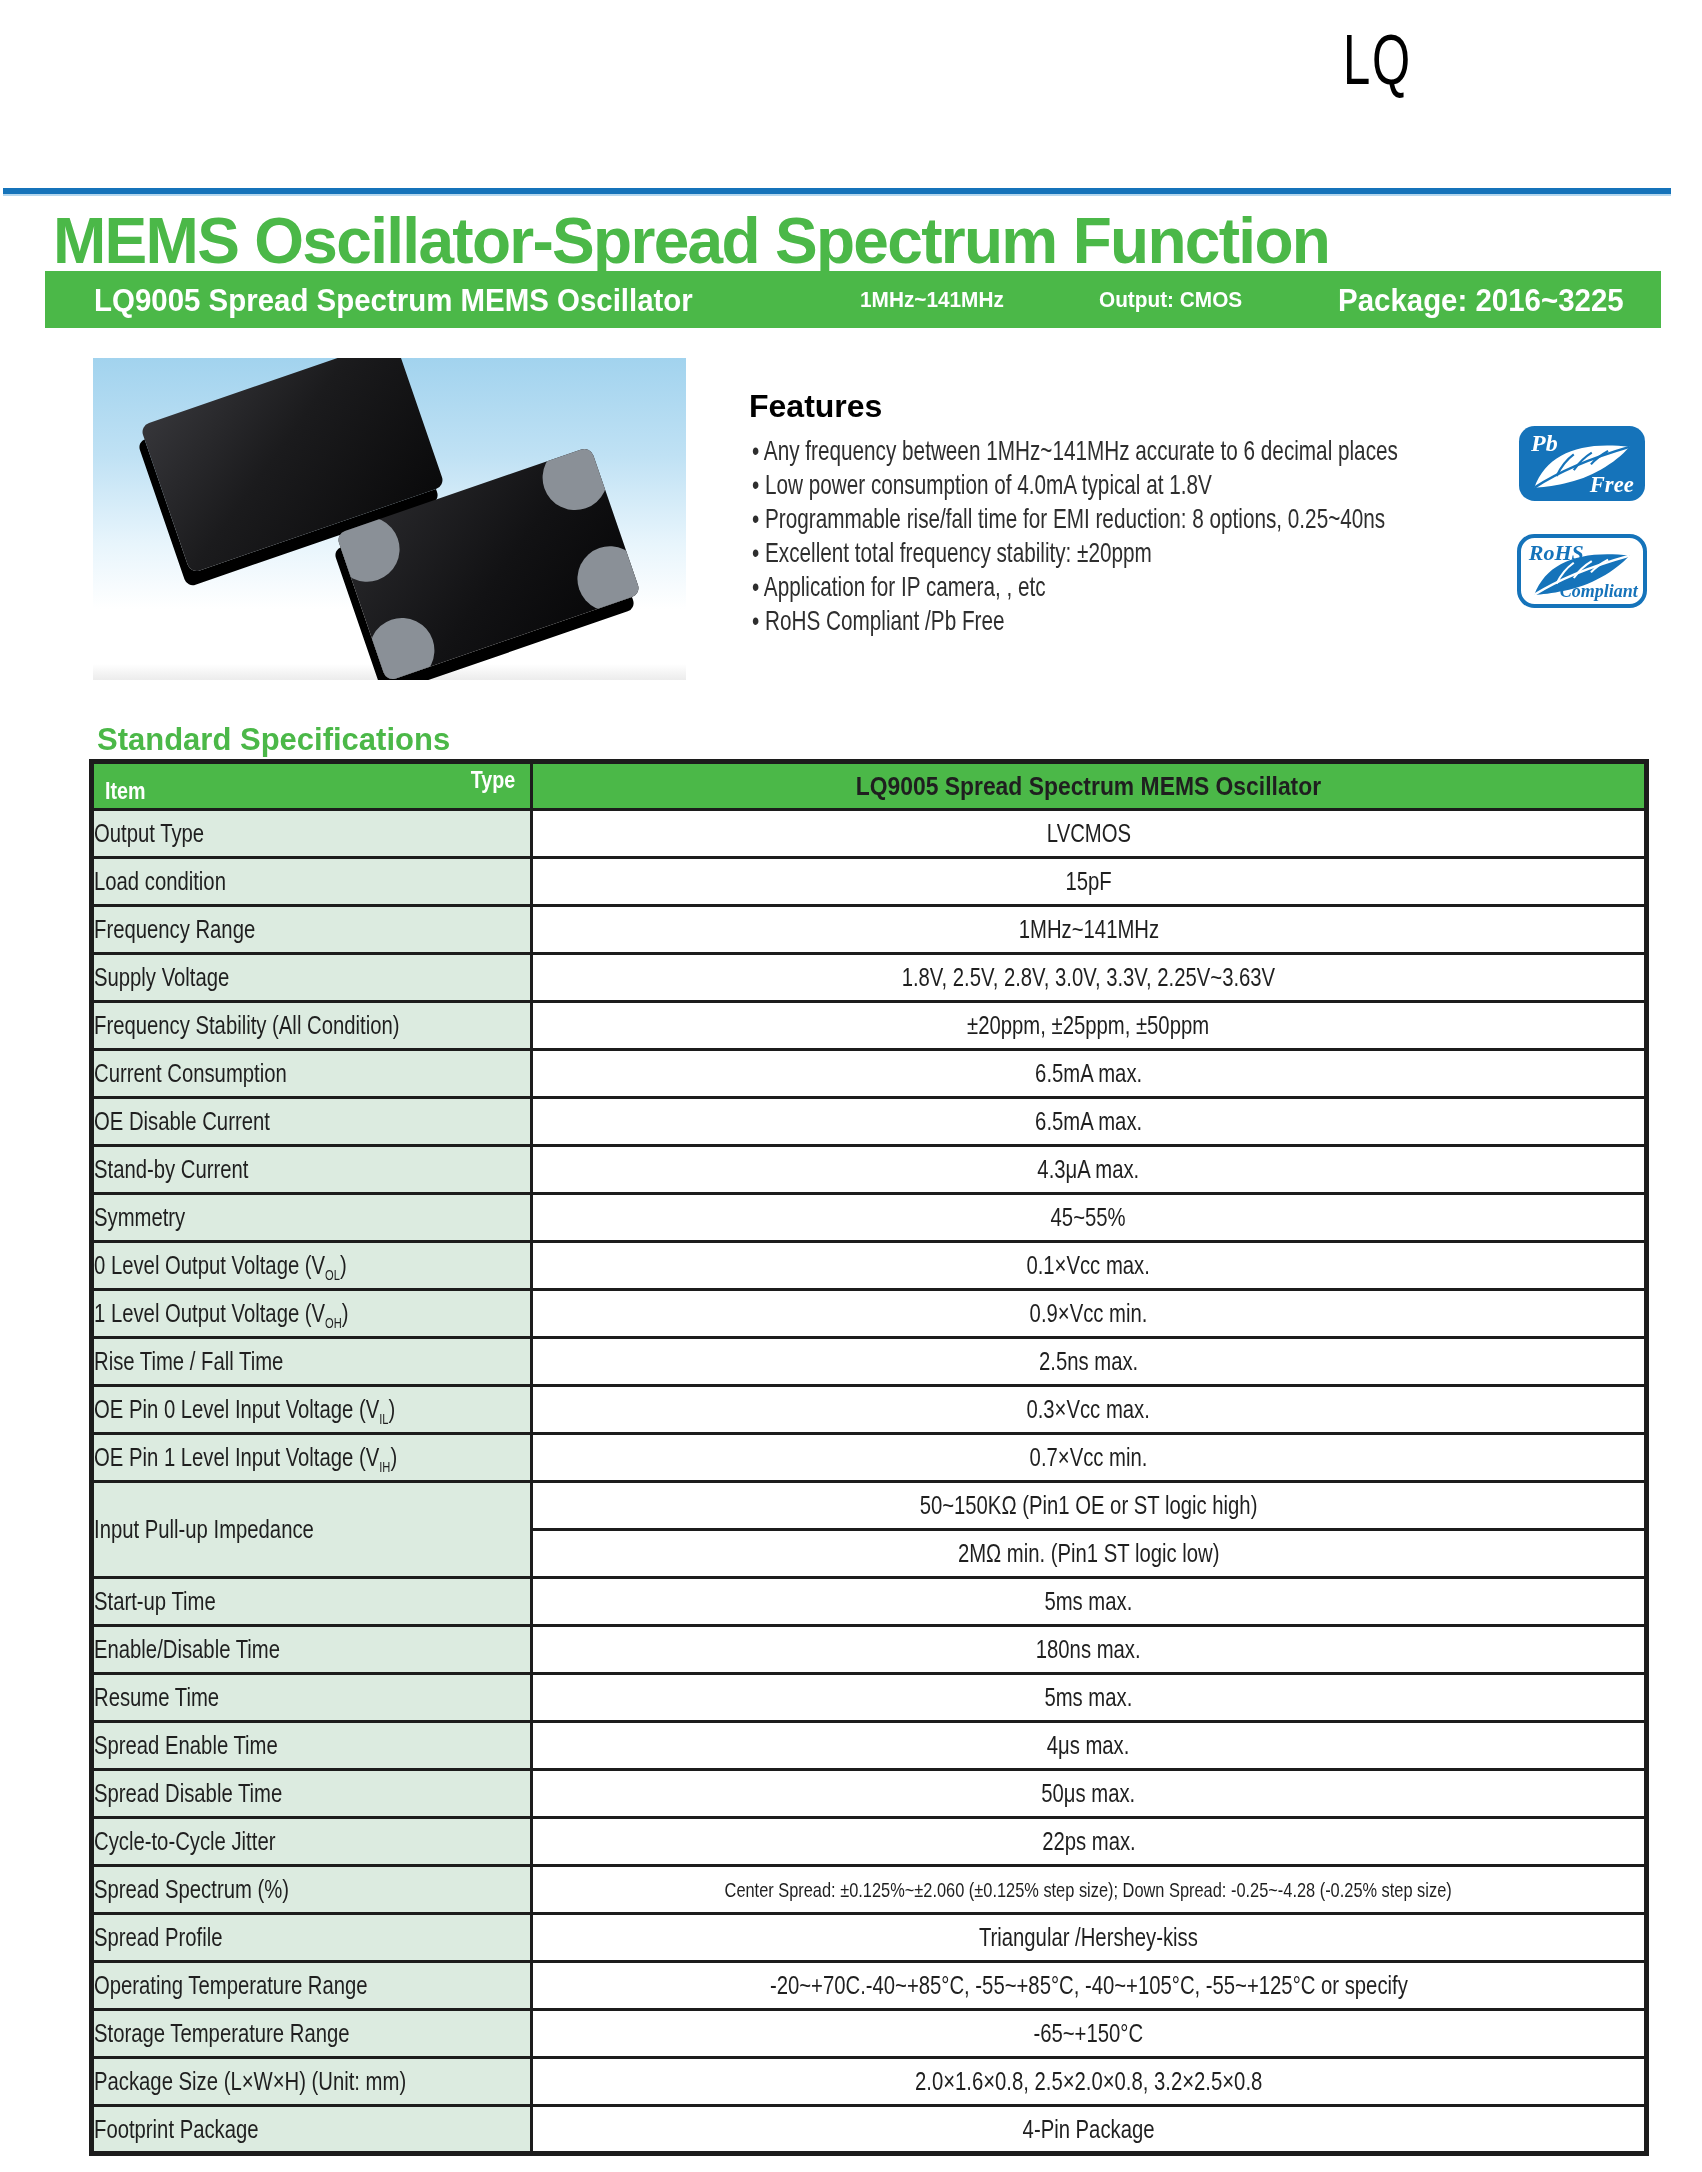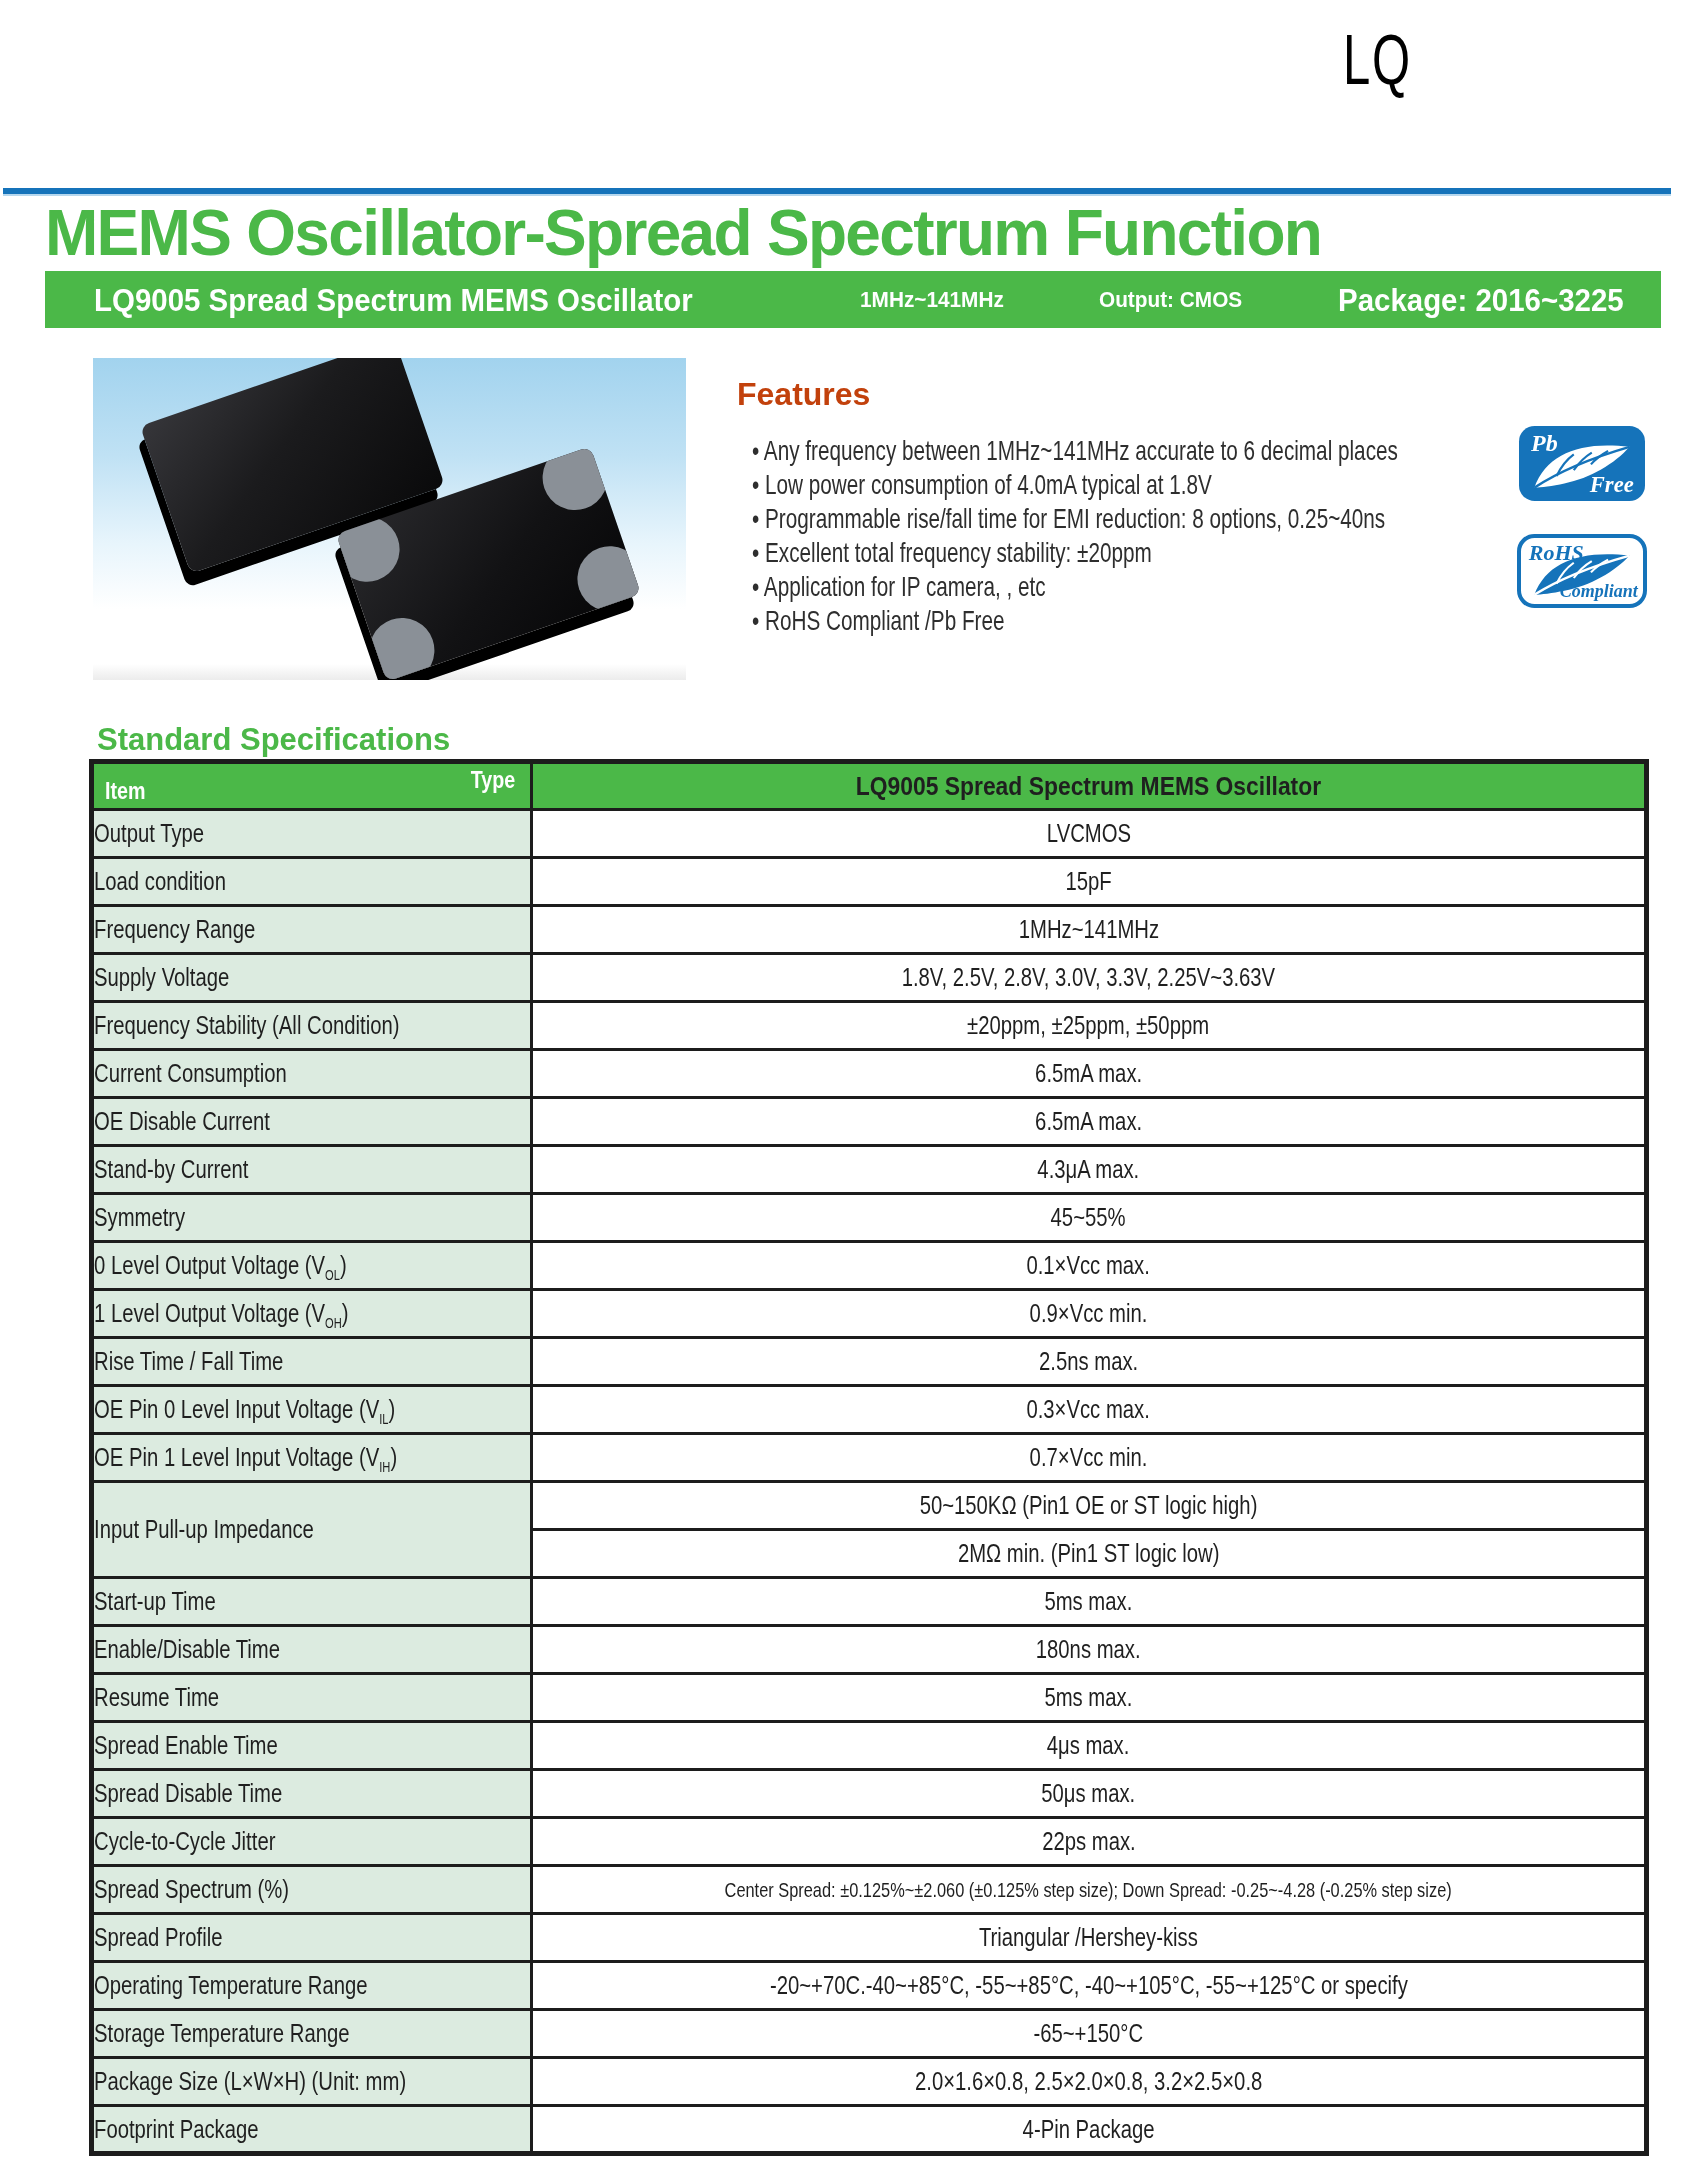--- a/index.html
+++ b/index.html
@@ -11,21 +11,21 @@
   .logo{
     position:absolute;left:1343px;top:25px;font-size:70px;line-height:1;
     letter-spacing:2.6px;color:#000;transform:scaleX(0.70);transform-origin:left top;
     white-space:nowrap;
   }
   .rule-top{
     position:absolute;left:2.6px;top:188px;width:1668px;height:6px;
     background:#1573ba;border-bottom:2.2px solid #b5d7ee;
   }
   .title{
-    position:absolute;left:41px;top:196px;margin:4px;font-size:64px;line-height:1.05;
+    position:absolute;left:41px;top:196px;margin:12px;font-size:64px;line-height:1.05;
     font-weight:bold;color:#4bb848;letter-spacing:-1.7px;white-space:nowrap;
   }
   .banner{
     position:absolute;left:45px;top:271px;width:1616px;height:57px;background:#4bb848;
   }
   .banner span{position:absolute;top:50%;color:#fff;font-weight:bold;white-space:nowrap;}
   .banner .product{left:49px;font-size:32px;transform:translateY(-50%) scaleX(0.92);transform-origin:left center;}
   .banner .freq{left:815px;font-size:22.6px;transform:translateY(-50%) scaleX(0.92);transform-origin:left center;}
   .banner .output{left:1054px;font-size:22.6px;transform:translateY(-50%) scaleX(0.92);transform-origin:left center;}
   .banner .package{left:1293px;font-size:32px;transform:translateY(-50%) scaleX(0.92);transform-origin:left center;}
@@ -42,21 +42,21 @@
   }
   .chip2{
     left:261px;top:128px;width:269px;height:156px;transform:rotate(-19deg);
     background:linear-gradient(145deg,#2a2a2d 0%,#121214 55%,#060607 100%);
     box-shadow:-8.7px 13px 0 -0.9px #000;
   }
   .pad{position:absolute;width:65px;height:65px;border-radius:50%;background:#8a9097;}
   .pad.tl{left:-7.8px;top:-7.8px;}  .pad.tr{right:-7.8px;top:-7.8px;}
   .pad.bl{left:-7.8px;bottom:-7.8px;} .pad.br{right:-7.8px;bottom:-7.8px;}
   
-  .features-h{position:absolute;left:737px;top:378px;margin:0;font-size:32px;line-height:1;font-weight:bold;color:#c2410c;}
+  .features-h{position:absolute;left:737px;top:378px;margin:12px;font-size:32px;line-height:1;font-weight:bold;color:#000000;}
   .features-list{position:absolute;left:736px;top:418px;margin:16px;padding:0;list-style:none;}
   .features-list li{height:34px;line-height:34px;font-size:28px;color:#2e2e2e;white-space:nowrap;}
   .features-list .cond{display:inline-block;transform:scaleX(0.74);transform-origin:left center;}
   
   .badge{position:absolute;}
   .badge-pb{left:1519px;top:426px;width:126px;height:75px;background:#1573ba;border-radius:15.6px;color:#fff;}
   .badge-rohs{left:1517px;top:534px;width:122px;height:66px;background:#fff;border:4.8px solid #1573ba;border-radius:17.4px;color:#1573ba;}
   .badge .t,.badge .b{position:absolute;font-family:Liberation Serif, serif;font-style:italic;font-weight:bold;z-index:2;}
   .badge-pb .t{left:12px;top:3.5px;font-size:24px;}
   .badge-pb .b{right:11.3px;bottom:3.5px;font-size:22.6px;}

